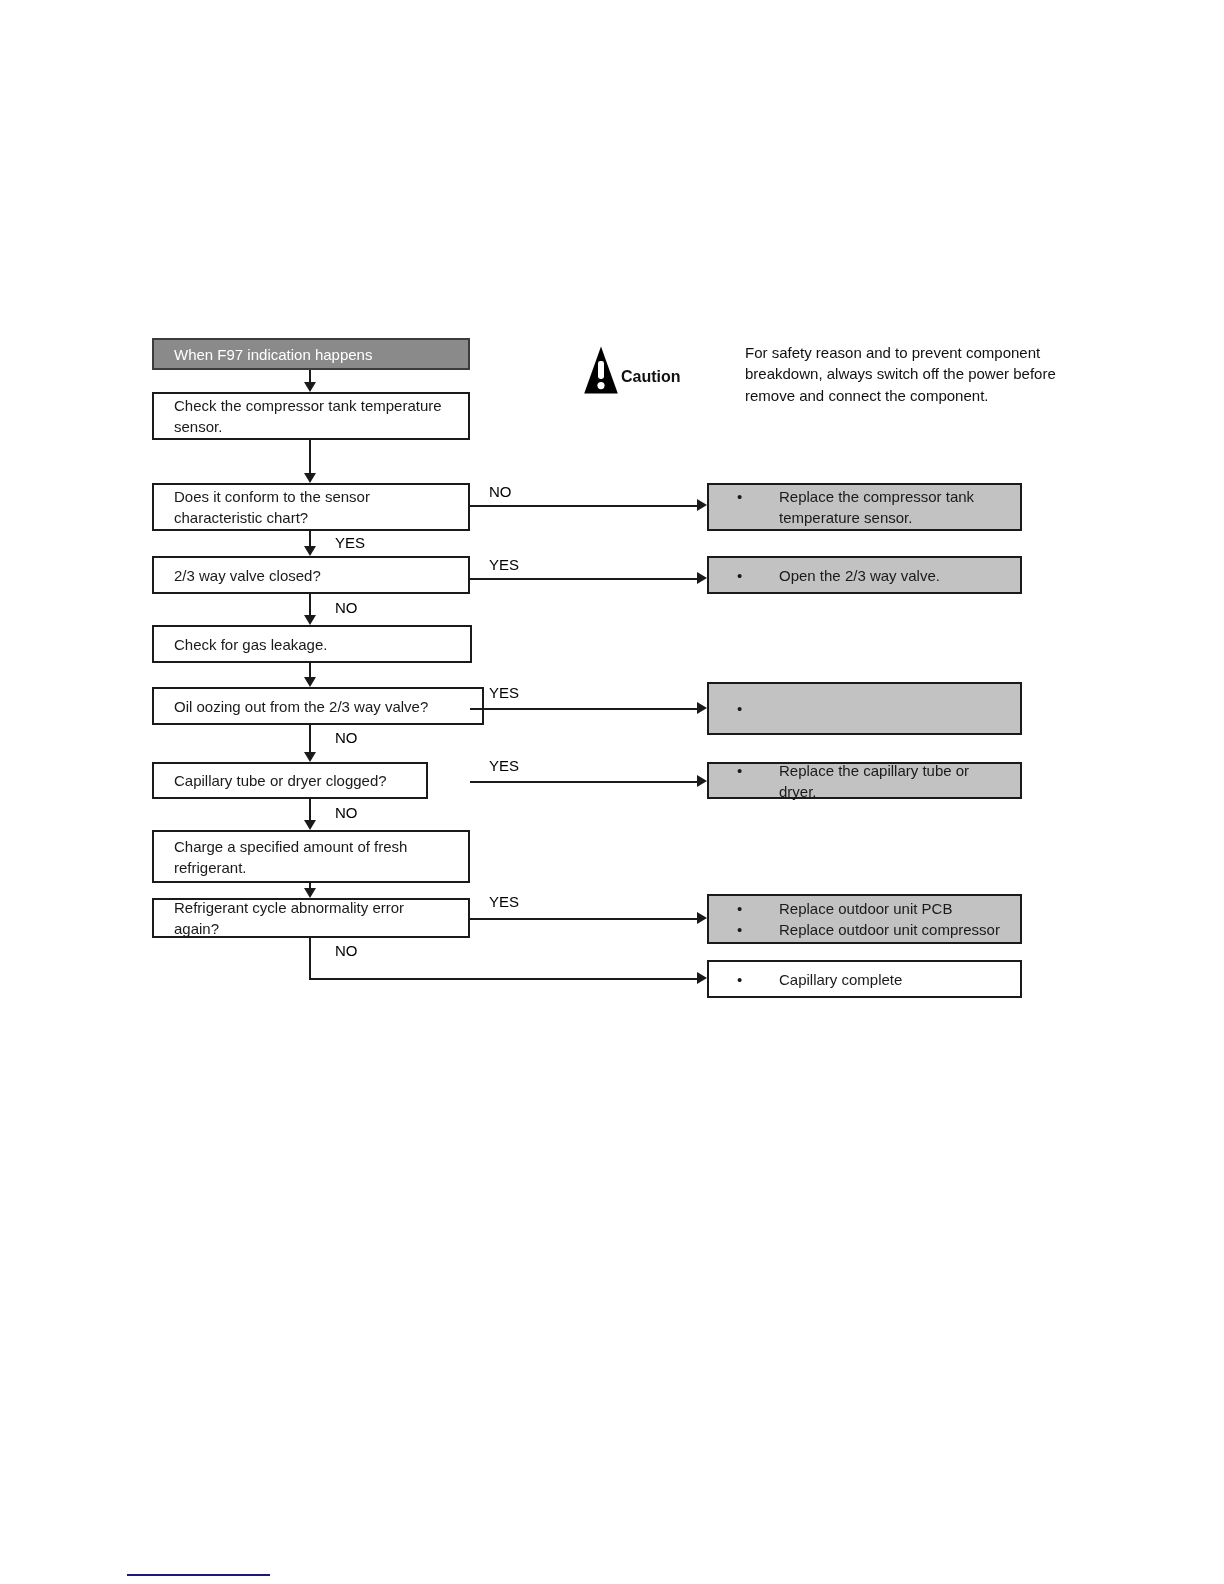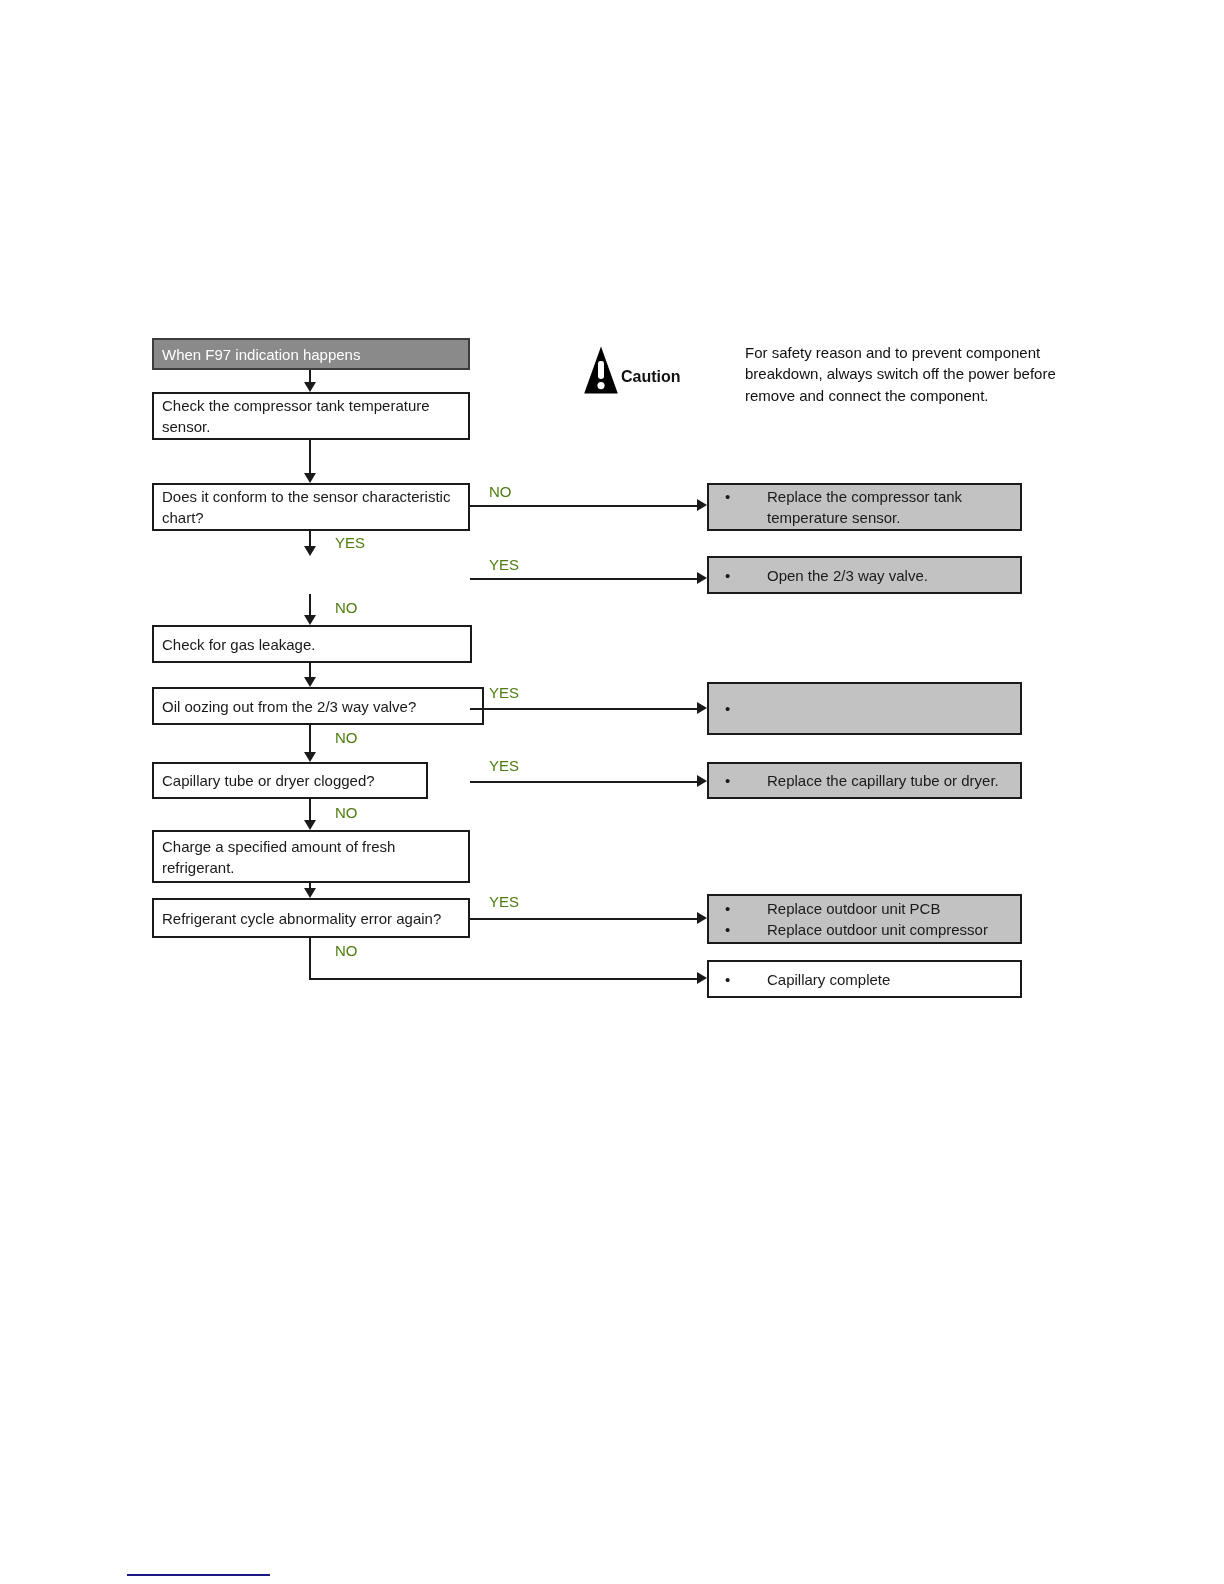--- a/index.html
+++ b/index.html
@@ -11,21 +11,21 @@
     color:#1a1a1a;
     overflow:hidden;
   }
   .node {
     position:absolute;
     box-sizing:border-box;
     border:2px solid #1a1a1a;
     background:#ffffff;
     font-size:15px;
     line-height:1.4;
-    padding:4px 8px;
+    padding:4px 20px;
     display:flex;
     align-items:center;
   }
   .node.start {
     background:#8a8a8a;
     border-color:#3c3c3c;
     color:#ffffff;
   }
   .node.result { background:#c2c2c2; }
   .node.plain  { background:#ffffff; }
@@ -43,21 +43,21 @@
   }
   .arr-right {
     position:absolute; width:0; height:0;
     border-top:6px solid transparent;
     border-bottom:6px solid transparent;
     border-left:10px solid #1a1a1a;
   }
   .branch-label {
     position:absolute;
     font-size:15px;
-    color:#4d7c0f;
+    color:#000000;
     background:#ffffff;
     padding:0 2px;
   }
   .caution-icon { position:absolute; left:583px; top:344px; }
   .caution-label {
     position:absolute; left:621px; top:368px;
     font-size:16px; font-weight:bold; color:#111;
   }
   .caution-text {
     position:absolute; left:703px; top:342px;
@@ -78,20 +78,23 @@
   </div>
 
   <div class="node" style="left:152px; top:483px; width:318px; height:48px;">
     <span>Does it conform to the sensor characteristic chart?</span>
   </div>
 
   <div class="node" style="left:152px; top:392px; width:318px; height:48px;">
     <span>Check the compressor tank temperature sensor.</span>
   </div>
 
+  <div class="node" style="left:152px; top:556px; width:318px; height:38px;">
+    <span>2/3 way valve closed?</span>
+  </div>
 
   <div class="node" style="left:152px; top:625px; width:320px; height:38px;">
     <span>Check for gas leakage.</span>
   </div>
 
   <div class="node" style="left:152px; top:687px; width:332px; height:38px;">
     <span>Oil oozing out from the 2/3 way valve?</span>
   </div>
 
   <div class="node" style="left:152px; top:762px; width:276px; height:37px;">

